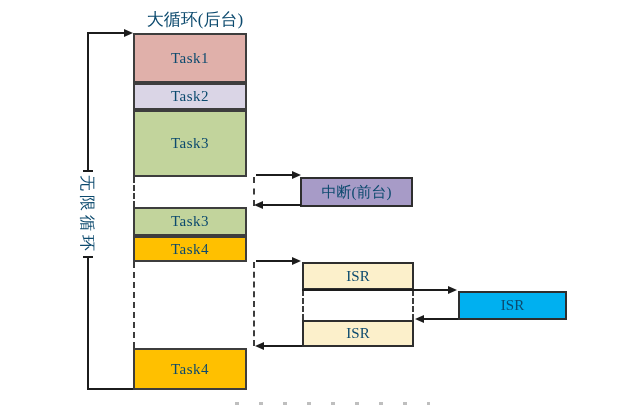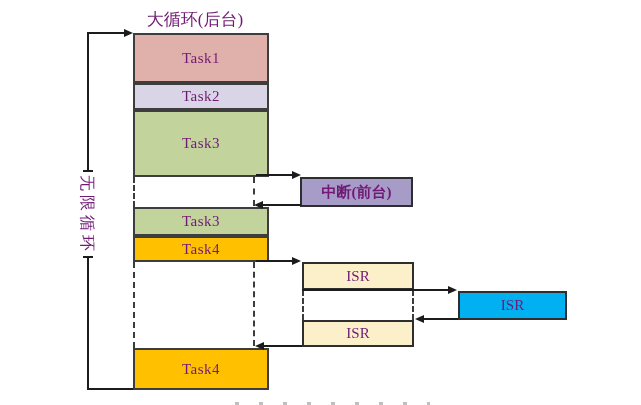--- a/index.html
+++ b/index.html
@@ -1,21 +1,21 @@
 <!DOCTYPE html>
 <html><head>
 <meta charset="utf-8">
 <style>
   html,body{margin:0;padding:0;background:#fff;}
   .canvas{
     position:relative;width:641px;height:405px;background:#ffffff;overflow:hidden;
-    font-family:"Liberation Serif","DejaVu Serif",serif;color:#701a75;
+    font-family:"Liberation Serif","DejaVu Serif",serif;color:#0c4a6e;
   }
   .block{
-    position:absolute;left:133px;width:136px;box-sizing:border-box;
+    position:absolute;left:133px;width:114px;box-sizing:border-box;
     border:2px solid #3d3d3d;display:flex;align-items:center;justify-content:center;
     font-size:15px;letter-spacing:.5px;
   }
   .fbox{
     position:absolute;box-sizing:border-box;border:2px solid #2e2e2e;
     display:flex;align-items:center;justify-content:center;font-size:15px;
   }
   .hline{position:absolute;height:2px;background:#1c1c1c;}
   .vline{position:absolute;width:2px;background:#1c1c1c;}
   .vdash{position:absolute;width:0;border-left:2px dashed #3c3c3c;}
@@ -66,21 +66,21 @@
     </div>
   <div class="block" style="top: 348px; height: 42px; background-color: rgb(255, 192, 0);">
     <span>Task4</span>
     </div>
 
   <div class="vdash" style="left:133px;top:177px;height:30px;"></div>
   <div class="vdash" style="left:253px;top:177px;height:29px;"></div>
   <div class="vdash" style="left:133px;top:262px;height:86px;"></div>
   <div class="vdash" style="left:253px;top:262px;height:84px;"></div>
 
-  <div class="fbox" style="left: 300px; top: 177px; width: 113px; height: 30px; background-color: rgb(167, 155, 199); font-weight: bold;">
+  <div class="fbox" style="left: 300px; top: 177px; width: 113px; height: 30px; background-color: rgb(167, 155, 199);">
     <span>中断(前台)</span>
     </div>
 
   <div class="hline" style="left:256px;top:174px;width:38px;"></div>
   <div class="ah-r" style="left:292px;top:171px;"></div>
   <div class="hline" style="left:262px;top:204px;width:39px;"></div>
   <div class="ah-l" style="left:254px;top:201px;"></div>
 
   <div class="fbox" style="left: 302px; top: 262px; width: 112px; height: 28px; background-color: rgb(252, 240, 203);">
     <span>ISR</span>

